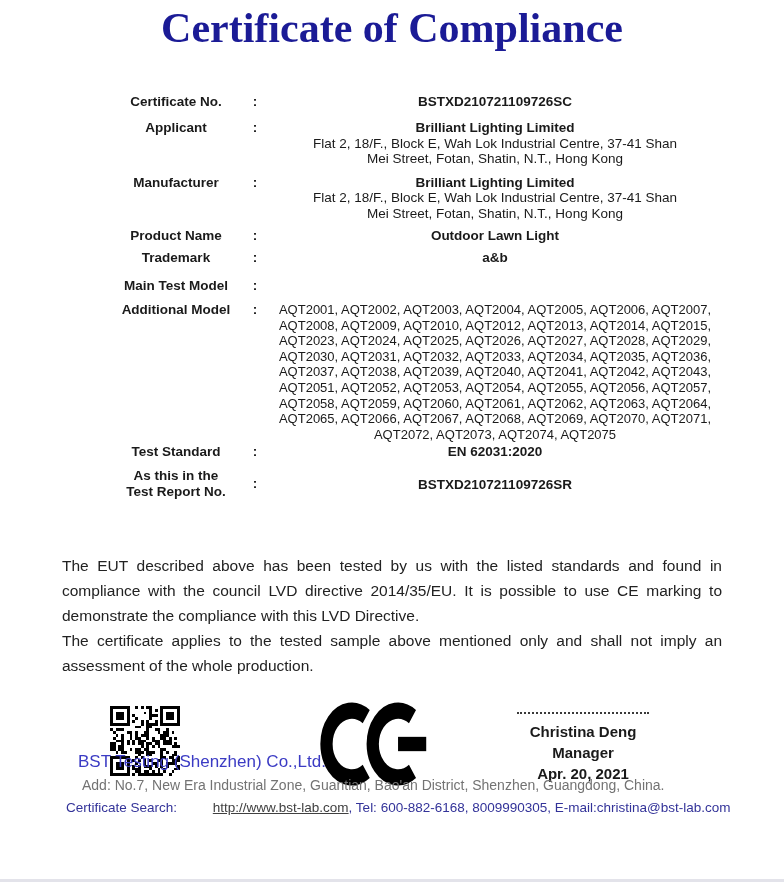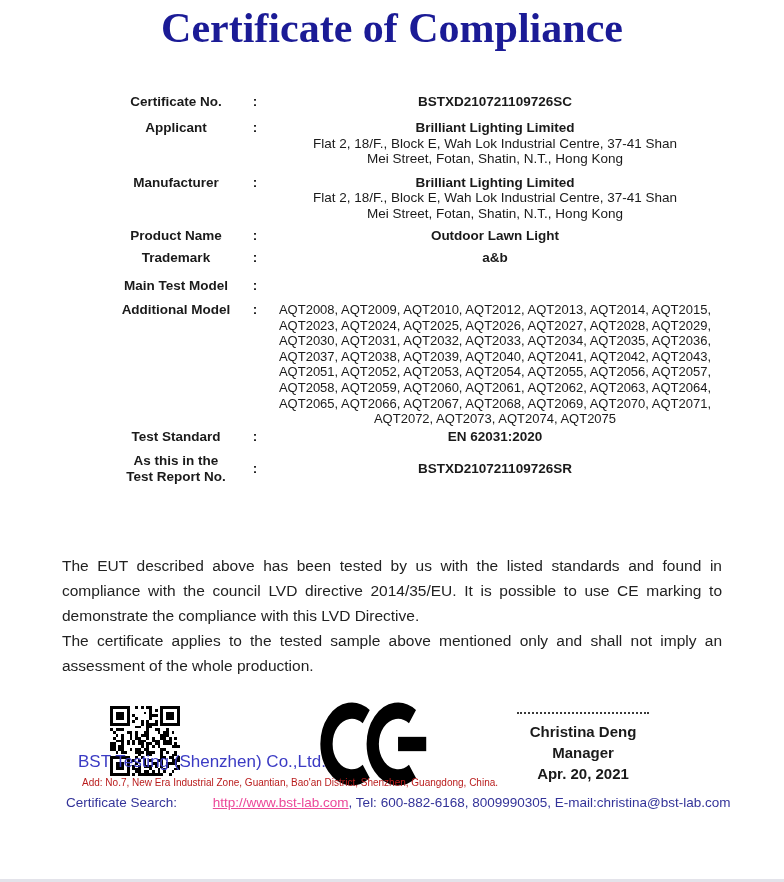--- a/index.html
+++ b/index.html
@@ -31,23 +31,23 @@
   
   .stamp-row{position:absolute;top:698px;left:0;width:100%;height:105px;}
   .qr{position:absolute;left:110px;top:8px;}
   .ce{position:absolute;left:320px;top:4px;}
   .sig{position:absolute;left:498px;top:12px;width:170px;text-align:center;font-weight:bold;font-size:15px;}
   .sig .dots{width:132px;margin:0 auto 7px auto;border-bottom:2px dotted #3a3a3a;height:2px;}
   .sig div{line-height:21px;}
   
   .footer{position:absolute;top:752px;left:0;width:100%;}
   .f-company{margin-left:78px;font-size:17px;color:#3b3bc4;}
-  .f-address{margin-left:82px;margin-top:5px;font-size:10px;color:#b91c1c;}
+  .f-address{margin-left:82px;margin-top:5px;font-size:14px;color:#737373;}
   .f-search{margin-left:66px;margin-top:7px;font-size:13.5px;color:#333399;}
-  .f-search a{color:#ec4899;text-decoration:underline;cursor:pointer;padding-left:32px;}
+  .f-search a{color:#404040;text-decoration:underline;cursor:pointer;padding-left:32px;}
   .bottom-strip{position:absolute;bottom:0;left:0;width:100%;height:3px;background:#e3e3ea;}
 </style>
 </head>
 <body>
 
 <div class="page">
 
   <div class="title">Certificate of Compliance</div>
 
   <div class="fields">
@@ -98,20 +98,21 @@
 
     <div class="frow mb8">
       <div class="f-label">Main Test Model</div>
       <div class="f-colon">:</div>
     </div>
 
     <div class="frow mb2">
       <div class="f-label">Additional Model</div>
       <div class="f-colon">:</div>
       <div class="f-value models">
+        <span>AQT2001, AQT2002, AQT2003, AQT2004, AQT2005, AQT2006, AQT2007,</span>
         <span>AQT2008, AQT2009, AQT2010, AQT2012, AQT2013, AQT2014, AQT2015,</span>
         <span>AQT2023, AQT2024, AQT2025, AQT2026, AQT2027, AQT2028, AQT2029,</span>
         <span>AQT2030, AQT2031, AQT2032, AQT2033, AQT2034, AQT2035, AQT2036,</span>
         <span>AQT2037, AQT2038, AQT2039, AQT2040, AQT2041, AQT2042, AQT2043,</span>
         <span>AQT2051, AQT2052, AQT2053, AQT2054, AQT2055, AQT2056, AQT2057,</span>
         <span>AQT2058, AQT2059, AQT2060, AQT2061, AQT2062, AQT2063, AQT2064,</span>
         <span>AQT2065, AQT2066, AQT2067, AQT2068, AQT2069, AQT2070, AQT2071,</span>
         <span>AQT2072, AQT2073, AQT2074, AQT2075</span>
       </div>
     </div>

